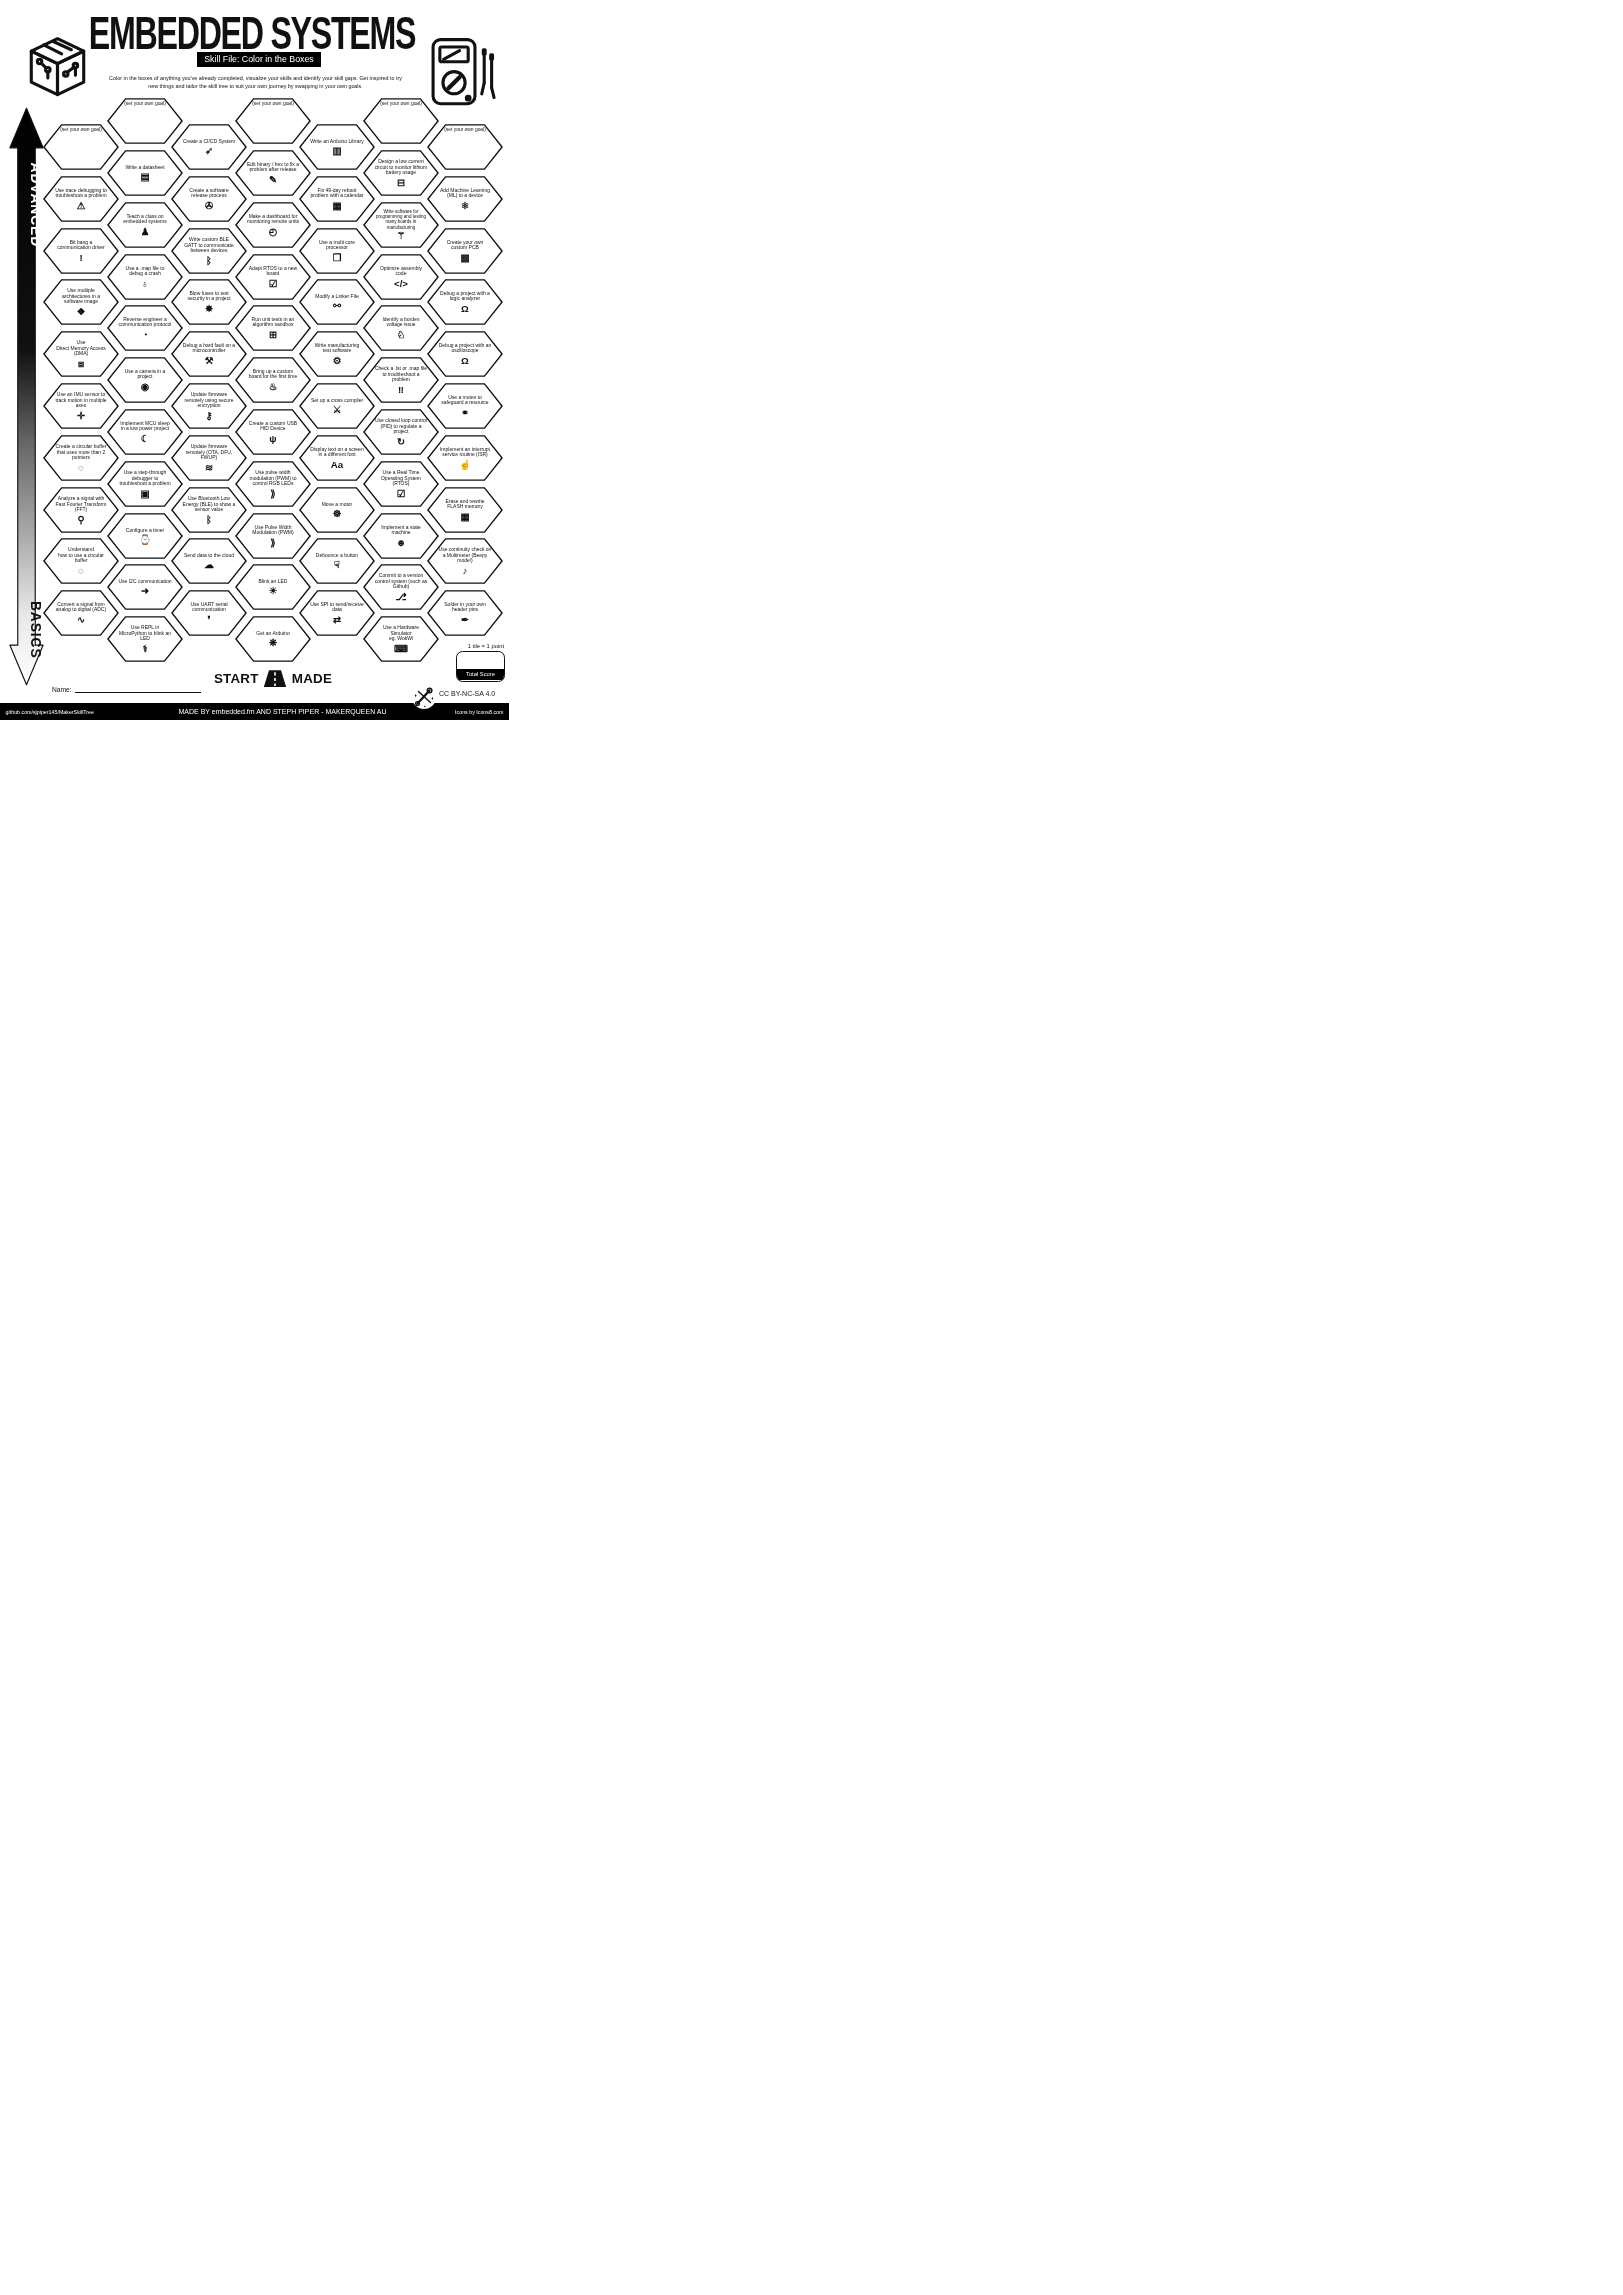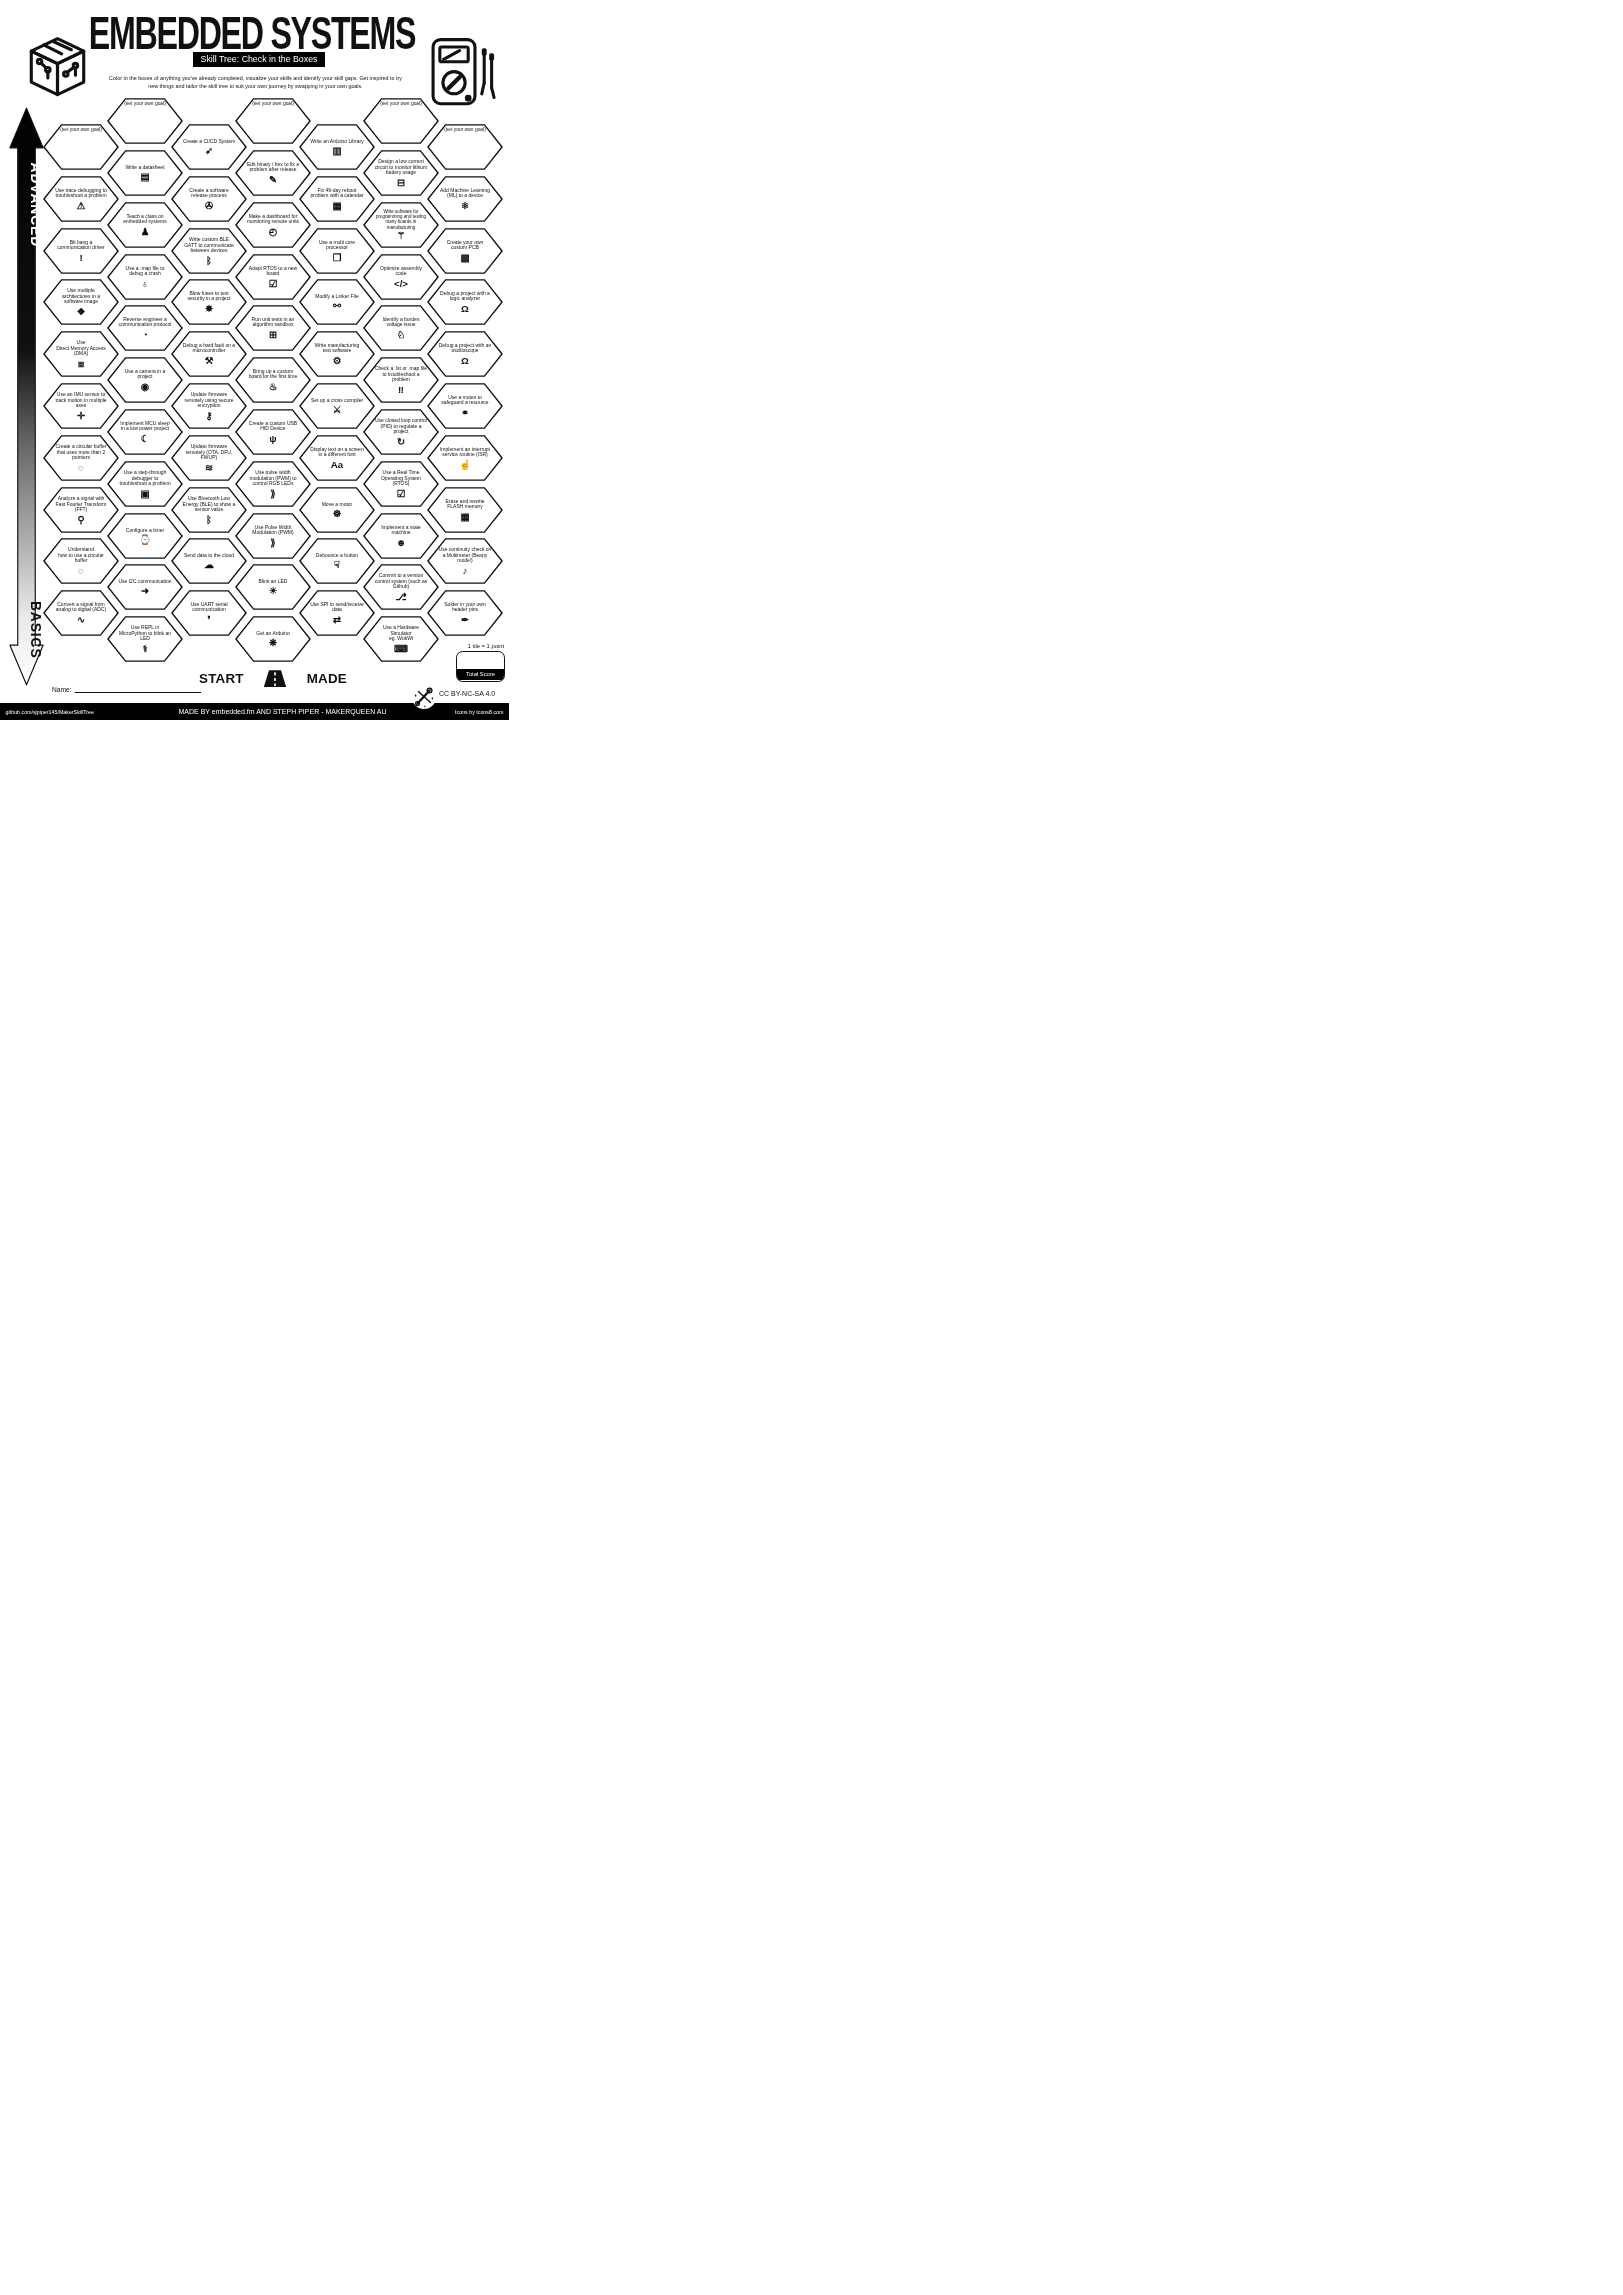--- a/index.html
+++ b/index.html
@@ -22,21 +22,21 @@
   .hex polygon{fill:#fff;stroke:#111;stroke-width:3;}
   .hex-content{position:absolute;left:0;top:0;width:100%;height:100%;box-sizing:border-box;
     display:flex;flex-direction:column;align-items:center;justify-content:center;
     padding:2.8px 11px;text-align:center;}
   .hex-label{font-size:5px;line-height:1.18;white-space:pre-line;}
   .hex-label.small{font-size:4.5px;}
   .hex-icon{font-size:9.7px;line-height:1;margin-top:1.4px;font-weight:600;}
   .hex.goal .hex-content{justify-content:flex-start;padding-top:3.2px;}
   .hex.goal .hex-label{font-size:4.9px;}
   
-  .start-here{position:absolute;left:199px;top:669px;width:148px;display:flex;align-items:center;justify-content:space-between;gap:4.6px;}
+  .start-here{position:absolute;left:199px;top:669px;width:148px;display:flex;align-items:center;justify-content:center;gap:4.6px;}
   .start-word{font-size:13.4px;font-weight:800;letter-spacing:0.2px;}
   .name-row{position:absolute;left:52px;top:685px;font-size:6.7px;}
   .name-line{display:inline-block;width:126px;border-bottom:1.2px solid #111;height:6.5px;vertical-align:bottom;margin-left:2.8px;}
   .tile-point{position:absolute;left:435px;top:643px;width:69px;text-align:right;font-size:5.8px;}
   .total-score{position:absolute;left:456px;top:651px;width:49px;height:30.5px;border:1.4px solid #111;border-radius:6.5px;overflow:hidden;box-sizing:border-box;background:#fff;}
   .total-score .score-space{height:17px;}
   .total-score .score-bar{height:10.6px;background:#000;color:#fff;display:flex;align-items:center;justify-content:center;font-size:5.8px;}
   .cc-badge{position:absolute;left:411px;top:684px;z-index:5;}
   .cc-text{position:absolute;left:439px;top:690px;font-size:7px;}
   .footer-bar{position:absolute;left:0;bottom:0;width:509px;height:16.7px;background:#000;color:#fff;display:flex;align-items:center;}
@@ -59,21 +59,21 @@
     <circle cx="62" cy="56" r="3.2"></circle>
       <circle cx="76" cy="44" r="3.2"></circle>
     <path d="M65,53 L73,47 M76,47 L76,58"></path>
   </svg>
 </div>
 
 <div class="title-wrap">
   <div class="main-title">EMBEDDED SYSTEMS</div>
 </div>
 <div class="subtitle-wrap">
-  <span class="subtitle">Skill Tree: Check in the Boxes</span>
+  <span class="subtitle">Skill File: Color in the Boxes</span>
 </div>
 <div class="description">Color in the boxes of anything you've already completed, visualize your skills and identify your skill gaps.  Get inspired to try new things and tailor the skill tree to suit your own journey by swapping in your own goals.</div>
 
 <div class="logo-multimeter">
   <svg width="69" height="73" viewBox="0 0 112 118" fill="none" stroke="#111" stroke-width="5" stroke-linejoin="round" stroke-linecap="round">
     <rect x="5" y="4" width="68" height="104" rx="12"></rect>
     <rect x="16" y="16" width="46" height="24" rx="3"></rect>
     <path d="M22,36 L48,22"></path>
     <circle cx="39" cy="74" r="18"></circle>
     <path d="M30,83 L48,65" stroke-width="7"></path>

